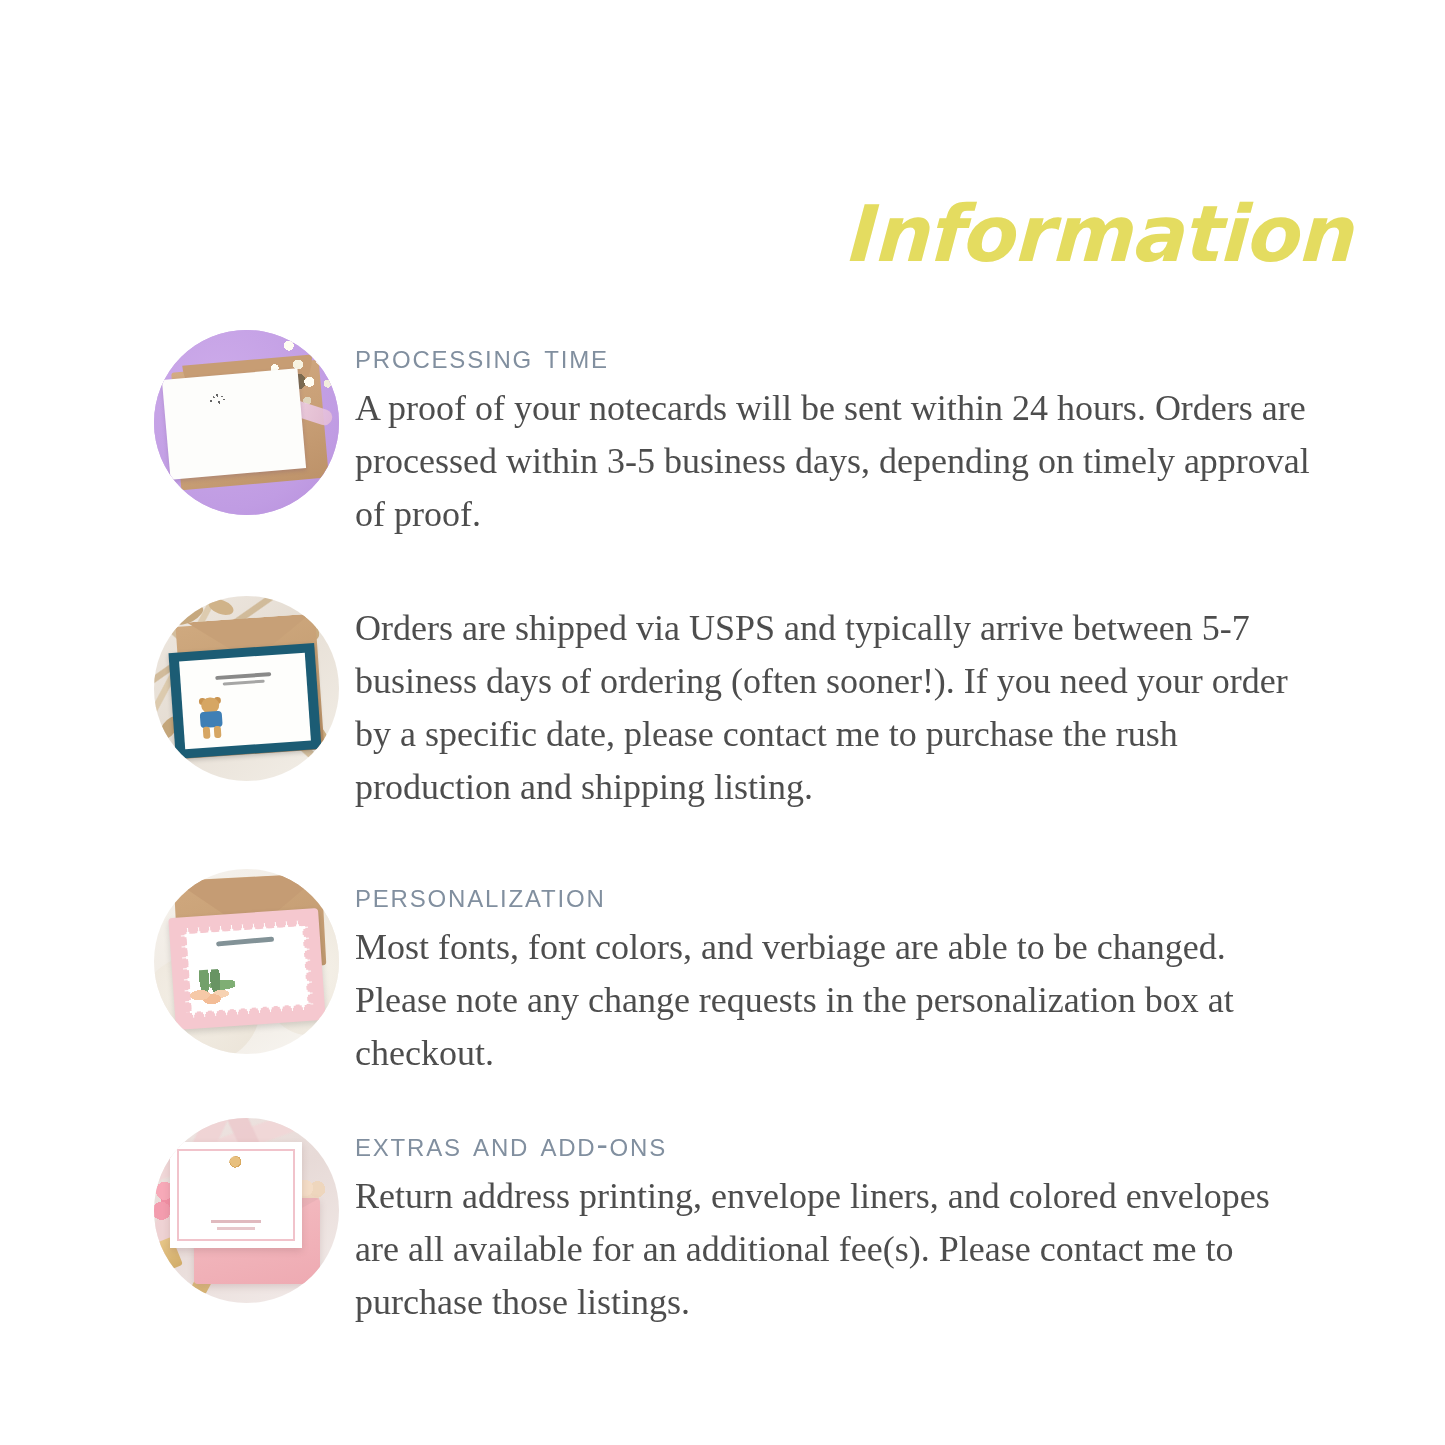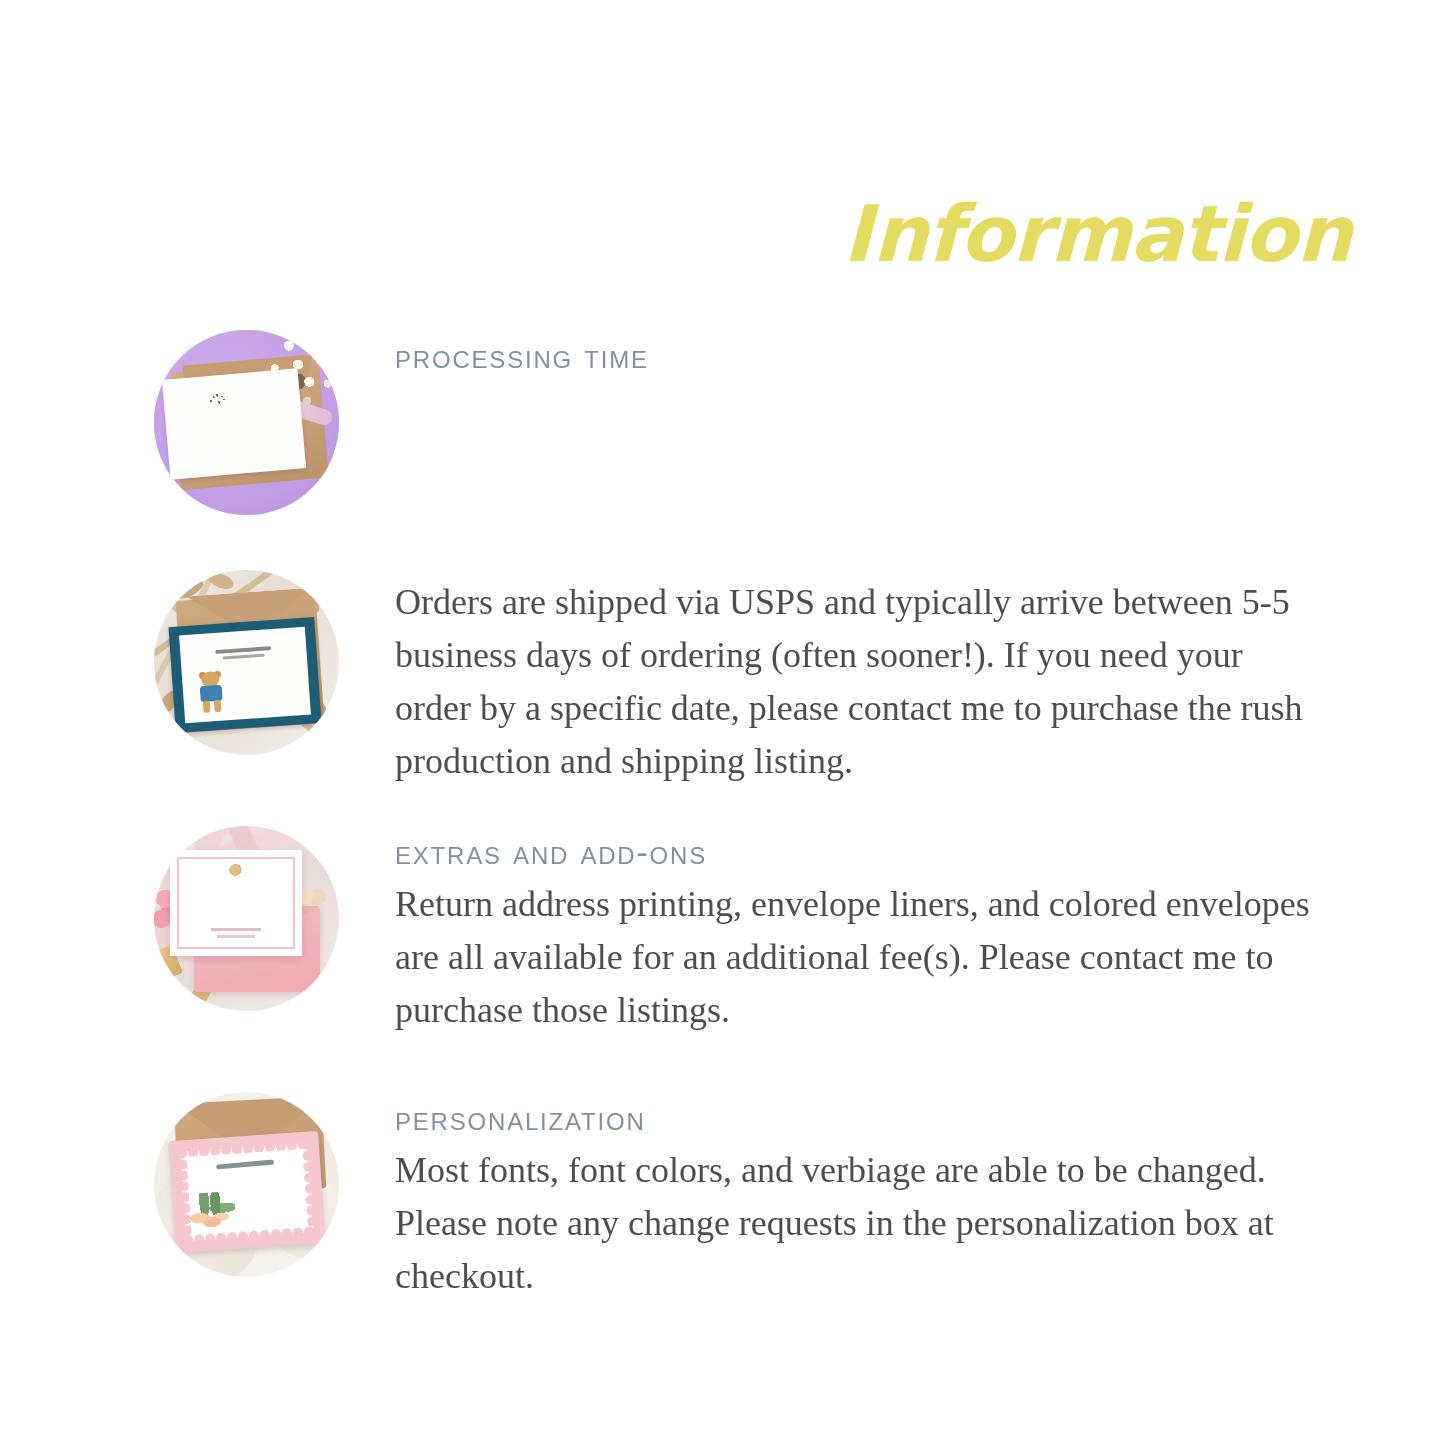--- a/index.html
+++ b/index.html
@@ -80,21 +80,21 @@
   }
   .thumb {
     position: relative;
     width: 185px;
     height: 185px;
     border-radius: 50%;
     overflow: hidden;
   }
   .sec-body {
     flex: 1 1 auto;
-    margin-left: 56px;
+    margin-left: 16px;
     padding-right: 135px;
     padding-top: 6px;
   }
   .sec-heading {
     font-family: "Liberation Sans", sans-serif;
     font-weight: 400;
     font-size: 34px;
     line-height: 40px;
     letter-spacing: 1.8px;
     color: #818f9f;
@@ -391,20 +391,21 @@
             <div class="a1-flowers"></div>
             <div class="a1-ribbon"></div>
             <div class="a1-card">
               <div class="a1-mono"></div>
             </div>
           </div>
         </div>
       </div>
       <div class="sec-body">
         <h2 class="sec-heading">Processing Time</h2>
+        <p class="sec-text">A proof of your notecards will be sent within 24 hours. Orders are processed within 3-5 business days, depending on timely approval of proof.</p>
       </div>
     </div>
 
     <div class="section sec-2">
       <div class="thumb-wrap">
         <div class="thumb">
           <div class="art">
             <div class="a2-bg"></div>
             <div class="a2-wheat"></div>
             <div class="a2-grain1"></div>
@@ -425,47 +426,21 @@
                   <div class="a2-bear-body"></div>
                   <div class="a2-bear-leg1"></div>
                   <div class="a2-bear-leg2"></div>
                 </div>
               </div>
             </div>
           </div>
         </div>
       </div>
       <div class="sec-body">
-        <p class="sec-text">Orders are shipped via USPS and typically arrive between 5-5 business days of ordering (often sooner!). If you need your order by a specific date, please contact me to purchase the rush production and shipping listing.</p>
-      </div>
-    </div>
-
-    <div class="section sec-4">
-      <div class="thumb-wrap">
-        <div class="thumb">
-          <div class="art">
-            <div class="a4-bg"></div>
-            <div class="a4-silk"></div>
-            <div class="a4-gold1"></div>
-            <div class="a4-gold2"></div>
-            <div class="a4-pom"></div>
-            <div class="a4-pom2"></div>
-            <div class="a4-env"></div>
-            <div class="a4-env-v"></div>
-            <div class="a4-card">
-              <div class="a4-card-brd"></div>
-              <div class="a4-crest"></div>
-              <div class="a4-lines"></div>
-            </div>
-          </div>
-        </div>
-      </div>
-      <div class="sec-body">
-        <h2 class="sec-heading">Extras and Add-Ons</h2>
-        <p class="sec-text">Return address printing, envelope liners, and colored envelopes are all available for an additional fee(s). Please contact me to purchase those listings.</p>
+        <p class="sec-text">Orders are shipped via USPS and typically arrive between 5-7 business days of ordering (often sooner!). If you need your order by a specific date, please contact me to purchase the rush production and shipping listing.</p>
       </div>
     </div>
 
     <div class="section sec-3">
       <div class="thumb-wrap">
         <div class="thumb">
           <div class="art">
             <div class="a3-bg"></div>
             <div class="a3-cloth"></div>
             <div class="a3-cloth2"></div>
@@ -482,14 +457,40 @@
             </div>
           </div>
         </div>
       </div>
       <div class="sec-body">
         <h2 class="sec-heading">Personalization</h2>
         <p class="sec-text">Most fonts, font colors, and verbiage are able to be changed. Please note any change requests in the personalization box at checkout.</p>
       </div>
     </div>
 
+    <div class="section sec-4">
+      <div class="thumb-wrap">
+        <div class="thumb">
+          <div class="art">
+            <div class="a4-bg"></div>
+            <div class="a4-silk"></div>
+            <div class="a4-gold1"></div>
+            <div class="a4-gold2"></div>
+            <div class="a4-pom"></div>
+            <div class="a4-pom2"></div>
+            <div class="a4-env"></div>
+            <div class="a4-env-v"></div>
+            <div class="a4-card">
+              <div class="a4-card-brd"></div>
+              <div class="a4-crest"></div>
+              <div class="a4-lines"></div>
+            </div>
+          </div>
+        </div>
+      </div>
+      <div class="sec-body">
+        <h2 class="sec-heading">Extras and Add-Ons</h2>
+        <p class="sec-text">Return address printing, envelope liners, and colored envelopes are all available for an additional fee(s). Please contact me to purchase those listings.</p>
+      </div>
+    </div>
+
   </div>
 </div>
 
 </body></html>

